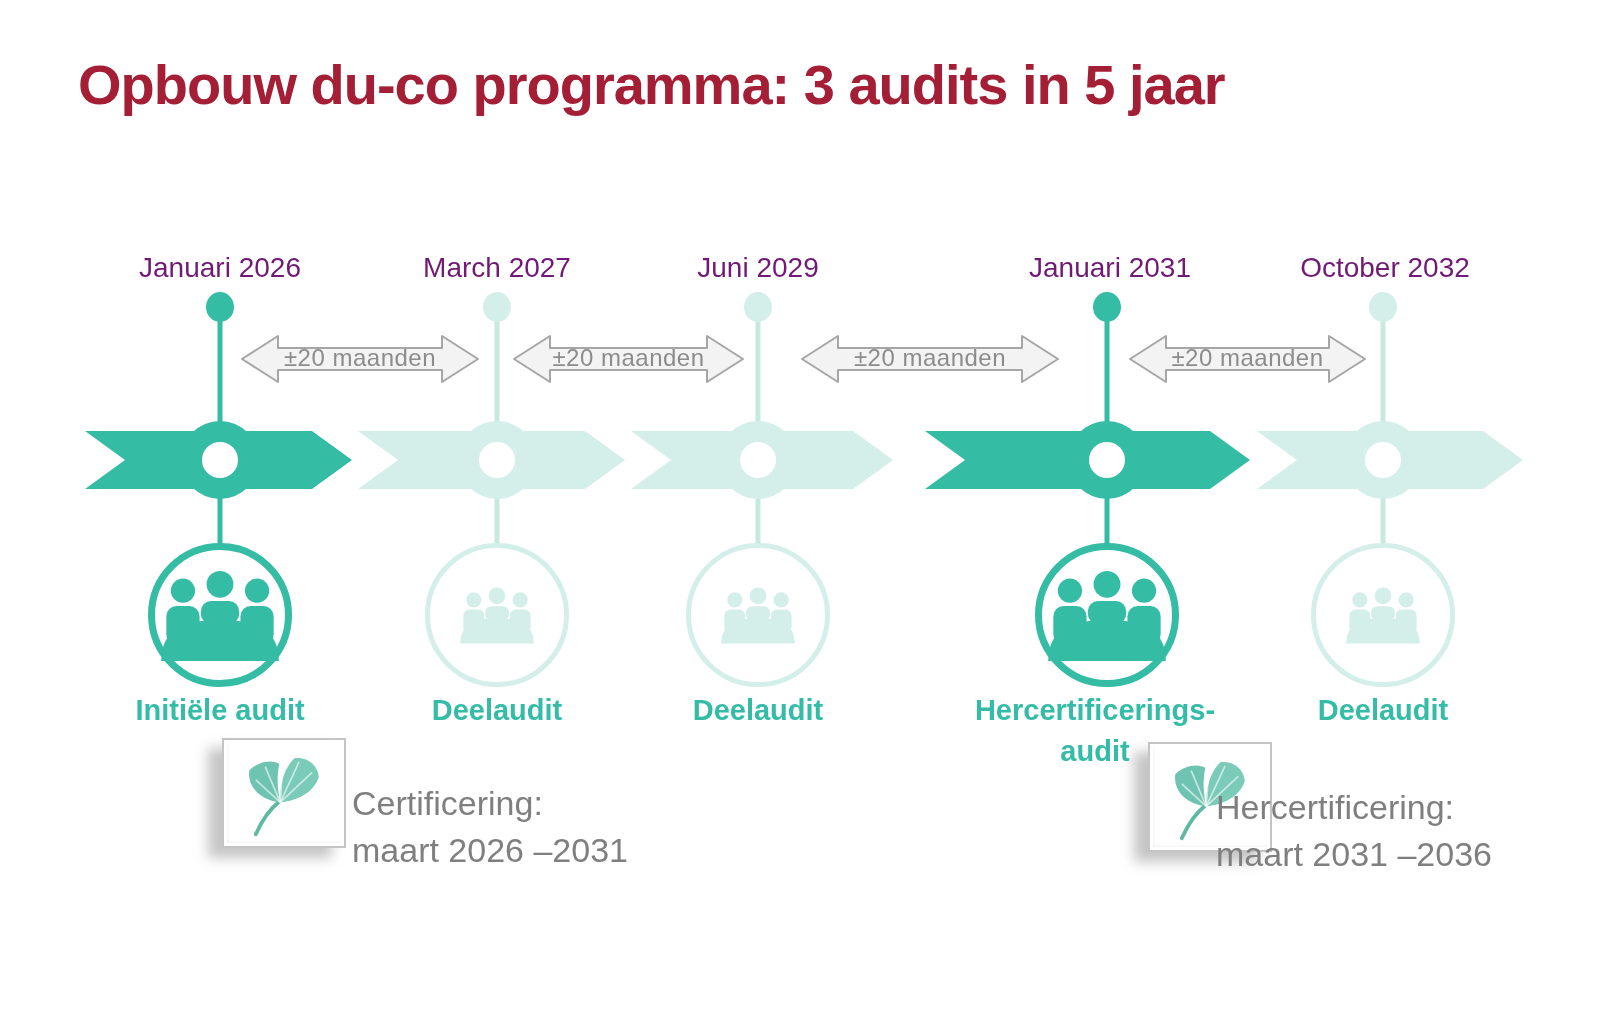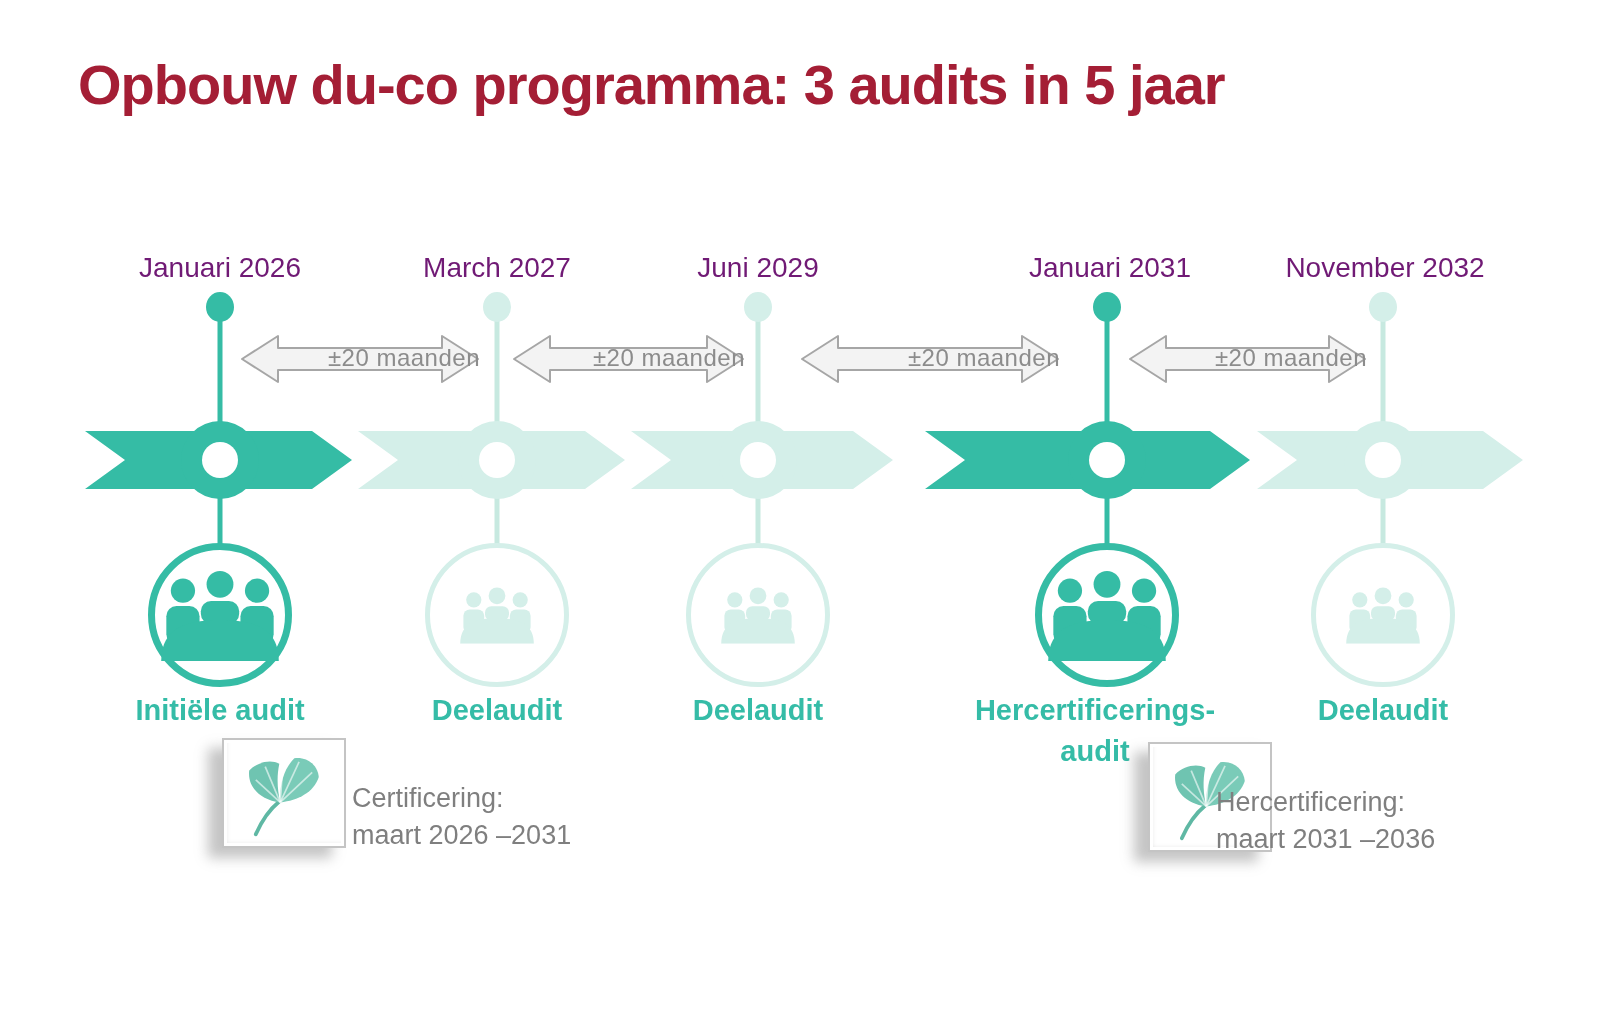--- a/index.html
+++ b/index.html
@@ -52,32 +52,32 @@
   .meet-sm{width:80px;height:58px;}
   .audit-label{
     position:absolute;top:690px;transform:translateX(-50%);
     font-size:29px;font-weight:700;color:#35BCA7;text-align:center;
     white-space:pre-line;line-height:1.4;z-index:4;
   }
   
   .arrow{position:absolute;top:333px;height:52px;z-index:2;}
   .arrow svg{position:absolute;left:0;top:0;width:100%;height:100%;}
   .arrow .lbl{
-    position:absolute;width:100%;text-align:right;top:50%;
+    position:absolute;width:100%;text-align:center;top:50%;
     transform:translateY(-54%);font-size:24px;color:#8C8C8C;letter-spacing:0.5px;
   }
   
   .leaf-box{
     position:absolute;width:124px;height:110px;background:#fff;
     border:2px solid #C4C4C4;box-sizing:border-box;
     box-shadow:-14px 10px 12px rgba(110,110,110,0.40), inset 0 0 0 3px #ffffff, inset 2px -2px 5px rgba(0,0,0,0.12);
     display:flex;align-items:center;justify-content:center;z-index:4;
   }
   .cert-text{
-    position:absolute;font-size:27px;color:#7F7F7F;line-height:1.38;z-index:4;white-space:nowrap;
+    position:absolute;font-size:34px;color:#7F7F7F;line-height:1.38;z-index:4;white-space:nowrap;
   }
   .defs-hidden{position:absolute;width:0;height:0;overflow:hidden;}
 </style>
 </head>
 <body>
 
 <svg class="defs-hidden" aria-hidden="true">
   <defs>
     <symbol id="meeting-icon" viewBox="0 0 100 72">
       <circle cx="21" cy="17" r="9.5"></circle>
@@ -164,21 +164,21 @@
     <div class="circle bd-dark" style="left:1107px">
       <svg class="meet-lg ic-dark" viewBox="0 0 100 72">
           <use href="#meeting-icon" fill="currentColor"></use>
         </svg>
     </div>
     <div class="audit-label" style="left:1095px">Hercertificerings-
 audit</div>
   </div>
 
   <div>
-    <div class="date" style="left:1385px">November 2032</div>
+    <div class="date" style="left:1385px">October 2032</div>
     <div class="dot bg-light" style="left:1383px"></div>
     <div class="connector bg-light-line" style="left:1383px"></div>
     <div class="bulge bg-light" style="left:1383px"></div>
     <div class="hole" style="left:1383px"></div>
     <div class="circle bd-light" style="left:1383px">
       <svg class="meet-sm ic-light" viewBox="0 0 100 72">
           <use href="#meeting-icon" fill="currentColor"></use>
         </svg>
     </div>
     <div class="audit-label" style="left:1383px">Deelaudit</div>

